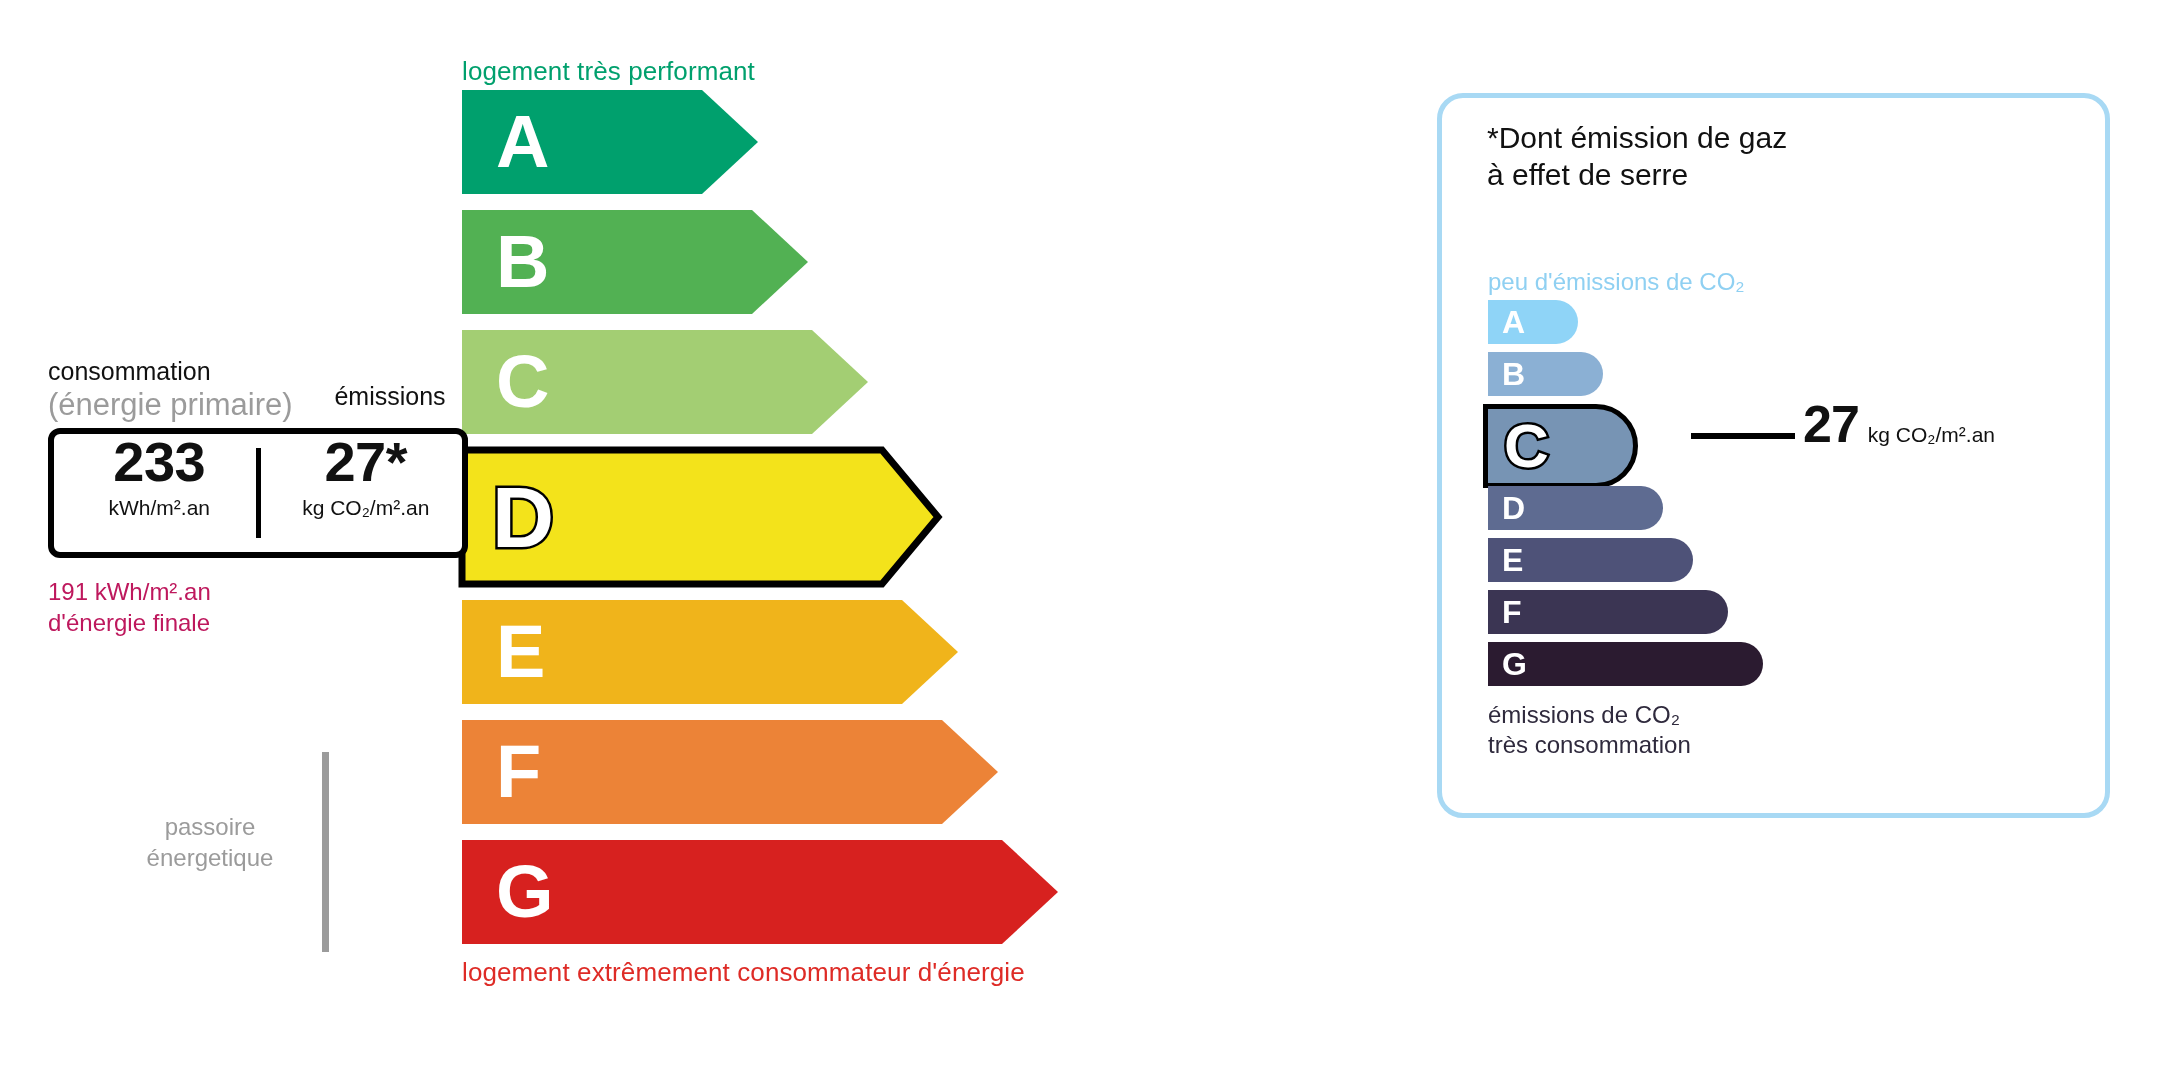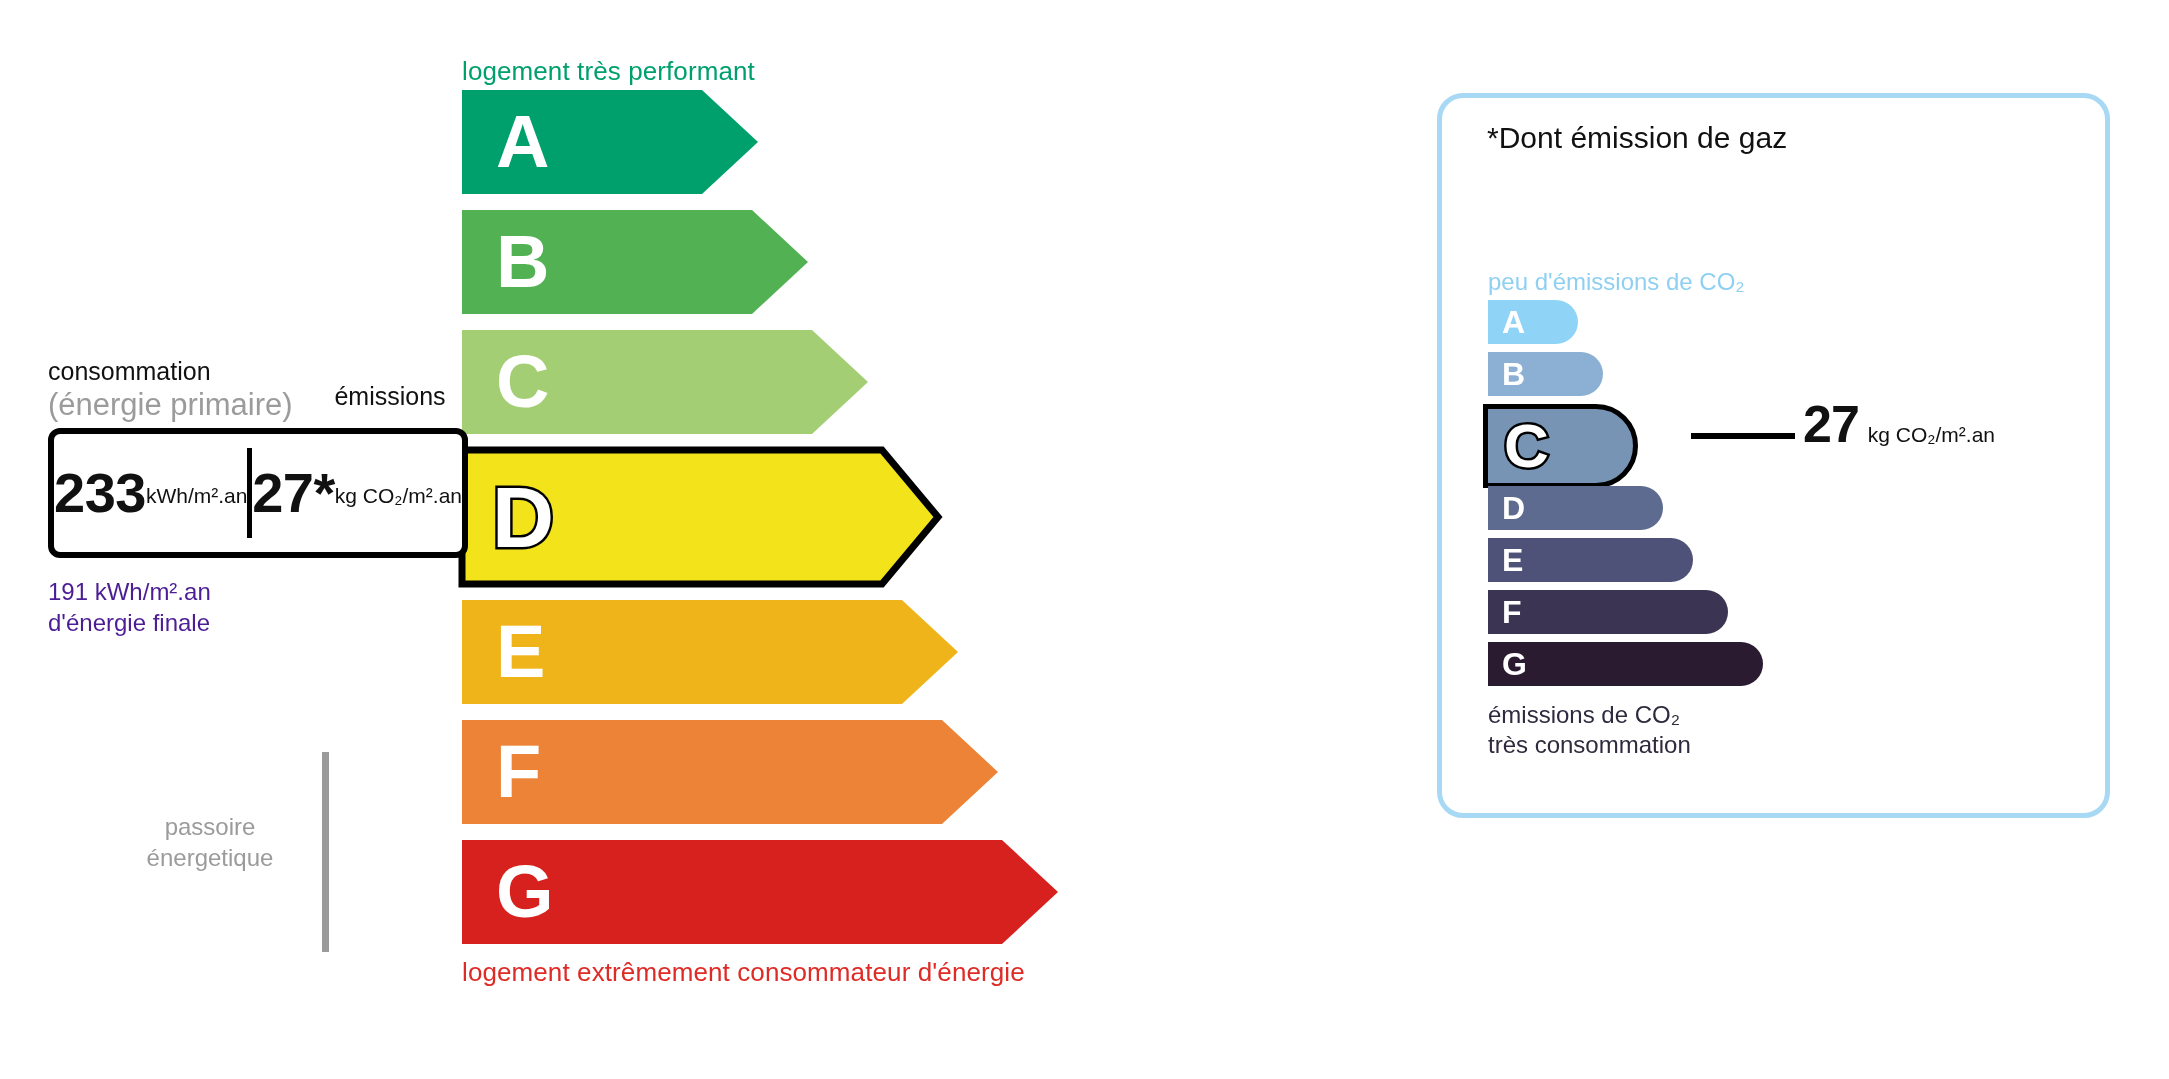--- a/index.html
+++ b/index.html
@@ -28,33 +28,33 @@
     font-size:86px;
   }
 
   
   #value-box{
     left:48px;top:428px;width:420px;height:130px;
     border:6px solid #000000;border-radius:12px;
     background:#ffffff;box-sizing:border-box;
     display:flex;align-items:stretch;z-index:5;
   }
-  #value-box .cell{flex:1 1 0;display:flex;flex-direction:row;
-    align-items:center;}
+  #value-box .cell{flex:1 1 0;display:flex;flex-direction:column;
+    align-items:center;margin-left:9px;}
   #value-box .divider{width:5px;background:#000000;margin:14px 0;}
   .big-num{font-size:56px;font-weight:bold;color:#111;line-height:1.0;letter-spacing:-0.5px;}
   .unit{font-size:21px;color:#111;margin-top:6px;white-space:nowrap;}
 
   
   #label-consommation{left:48px;top:356px;width:290px;}
   #label-consommation .l1{font-size:25px;color:#111;line-height:1.2;}
   #label-consommation .l2{font-size:31px;color:#9b9b9b;line-height:1.2;}
   #label-emissions{left:300px;top:382px;width:180px;text-align:center;
      font-size:25px;color:#111;}
-  #label-final{left:48px;top:576px;font-size:24px;color:#4c1d95;line-height:1.3;}
+  #label-final{left:48px;top:576px;font-size:24px;color:#be185d;line-height:1.3;}
   #label-passoire{left:110px;top:812px;width:200px;text-align:center;
      font-size:24px;color:#9b9b9b;line-height:1.28;}
   #passoire-rule{left:322px;top:752px;width:7px;height:200px;background:#9b9b9b;}
 
   
   #co2-panel{
     left:1437px;top:93px;width:673px;height:725px;
     border:5px solid #A8D9F4;border-radius:26px;background:#ffffff;
     box-sizing:border-box;
   }
@@ -158,20 +158,21 @@
   <div>passoire</div>
   <div>énergetique</div>
 </div>
 
 <div class="abs" id="bottom-caption">logement extrêmement consommateur d'énergie</div>
 
 <div class="abs" id="co2-panel"></div>
 
 <div class="abs" id="co2-title">
   <div>*Dont émission de gaz</div>
+  <div>à effet de serre</div>
 </div>
 
 <div class="abs" id="co2-top-caption">peu d'émissions de CO₂</div>
 
 <div class="abs" id="co2-bottom-caption">
   <div>émissions de CO₂</div>
   <div>très consommation</div>
 </div>
 
 <div class="abs" id="co2-leader"></div>

